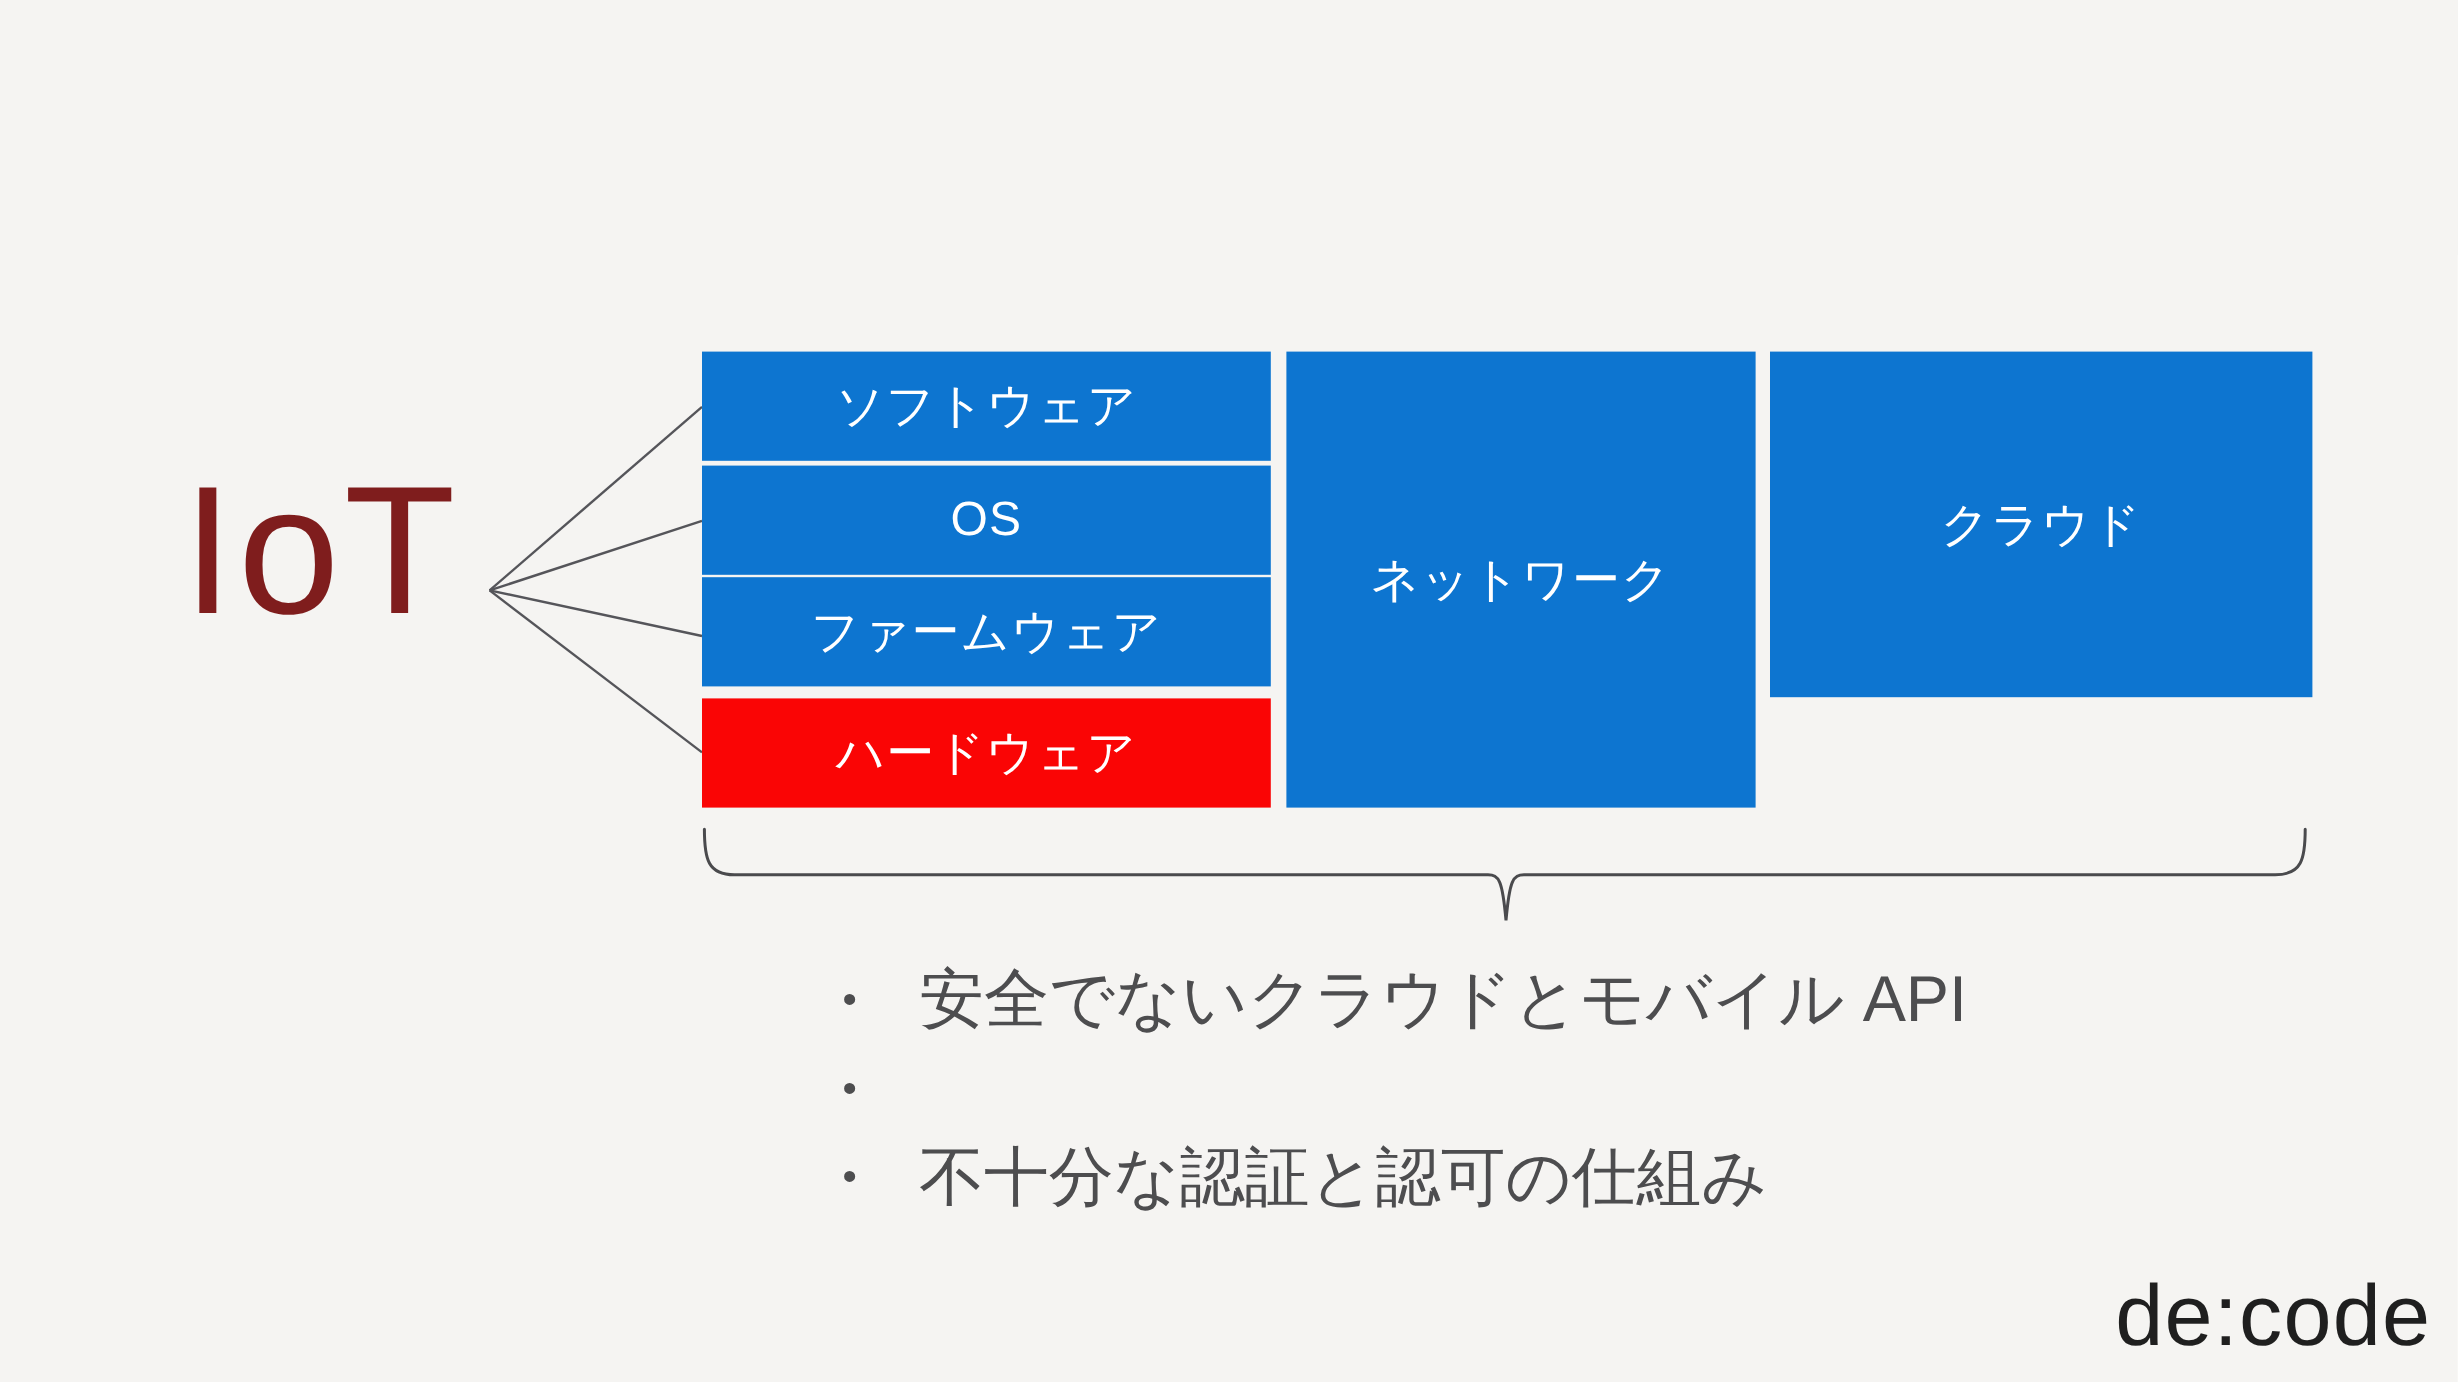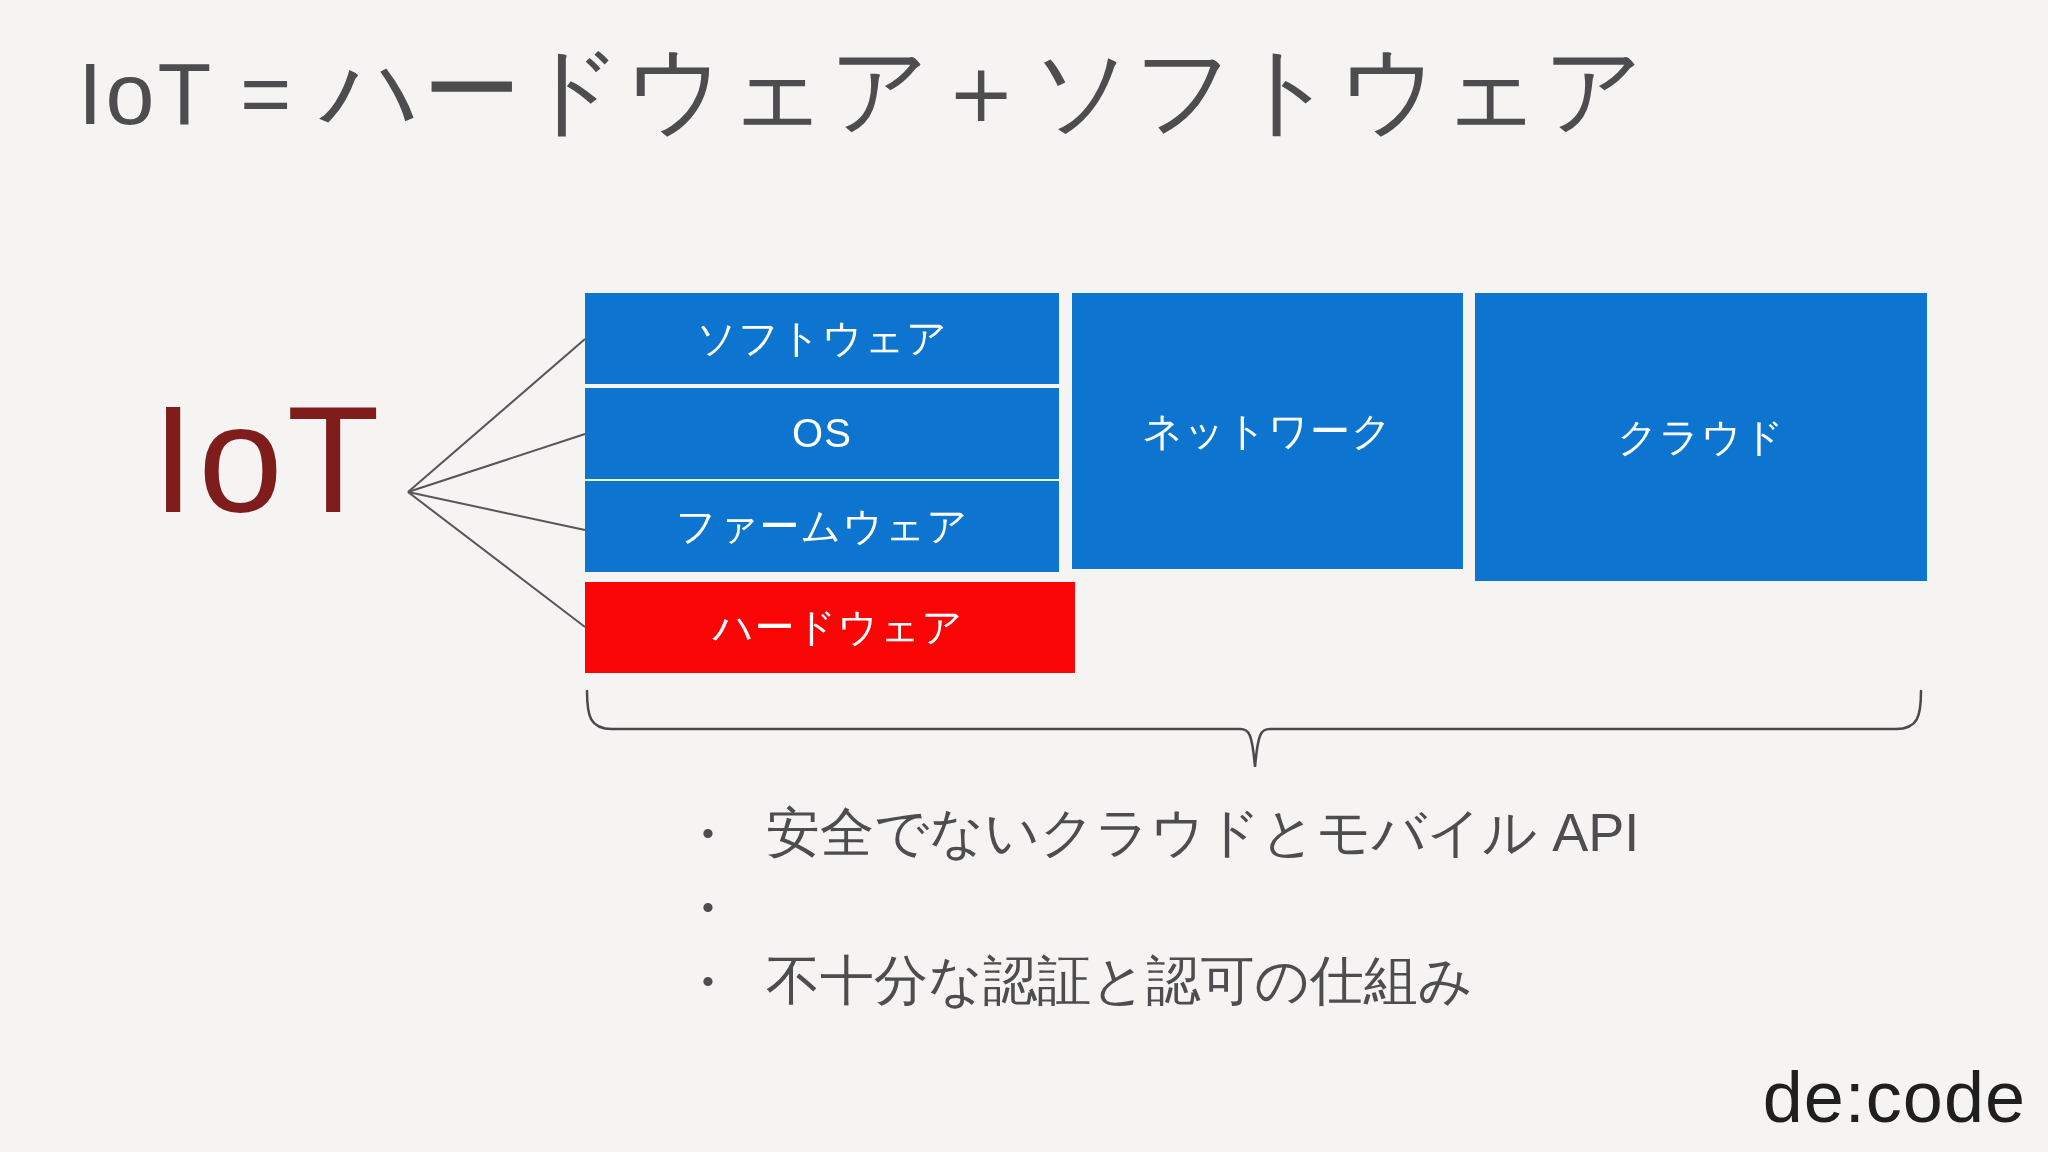--- a/index.html
+++ b/index.html
@@ -63,29 +63,29 @@
     position: absolute;
     display: flex;
     align-items: center;
     justify-content: center;
     color: #ffffff;
     font-size: 40px;
     letter-spacing: 1px;
     white-space: nowrap;
   }
   .box-blue { background: #0d75d0; }
-  .box-red  { background: #fa0505; padding-left: 16px; }
+  .box-red  { background: #fa0505; }
 
   .stack-box { left: 585px; width: 474px; height: 91px; }
   .stack-0 { top: 293px; }
   .stack-1 { top: 388px; }
   .stack-2 { top: 481px; }
   .stack-3 { top: 582px; }
 
-  .network-box { left: 1072px; top: 293px; width: 391px; height: 276px; }
+  .network-box { left: 1072px; top: 293px; width: 391px; height: 380px; }
   .cloud-box   { left: 1475px; top: 293px; width: 452px; height: 288px; }
 
   
   .bullets {
     position: absolute;
     left: 692px;
     top: 796px;
     list-style: none;
     margin: 0;
     padding: 0;
@@ -117,24 +117,20 @@
     font-weight: 300;
     color: #1f1f1f;
     letter-spacing: 1px;
   }
 </style>
 </head>
 <body>
 
 <div class="slide">
 
-  <div class="title">
-    <span class="title-prefix">IoT =</span>
-    <span class="title-main">ハードウェア＋ソフトウェア</span>
-  </div>
 
   <div class="iot-root">IoT</div>
 
   <svg class="overlay" viewBox="0 0 2048 1152">
     <g stroke="#55555a" stroke-width="2" fill="none">
       <line x1="408" y1="492" x2="585" y2="339"></line>
       <line x1="408" y1="492" x2="585" y2="434"></line>
       <line x1="408" y1="492" x2="585" y2="530"></line>
       <line x1="408" y1="492" x2="585" y2="627"></line>
     </g>

